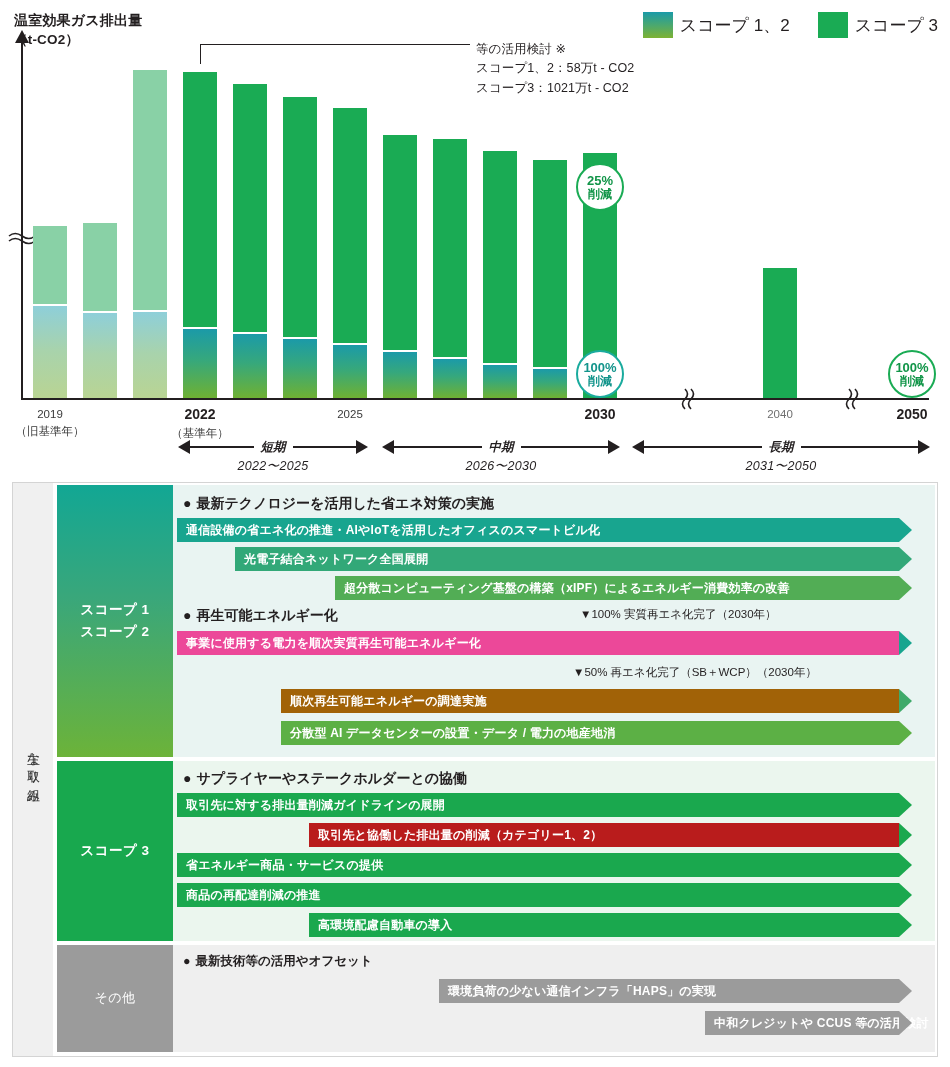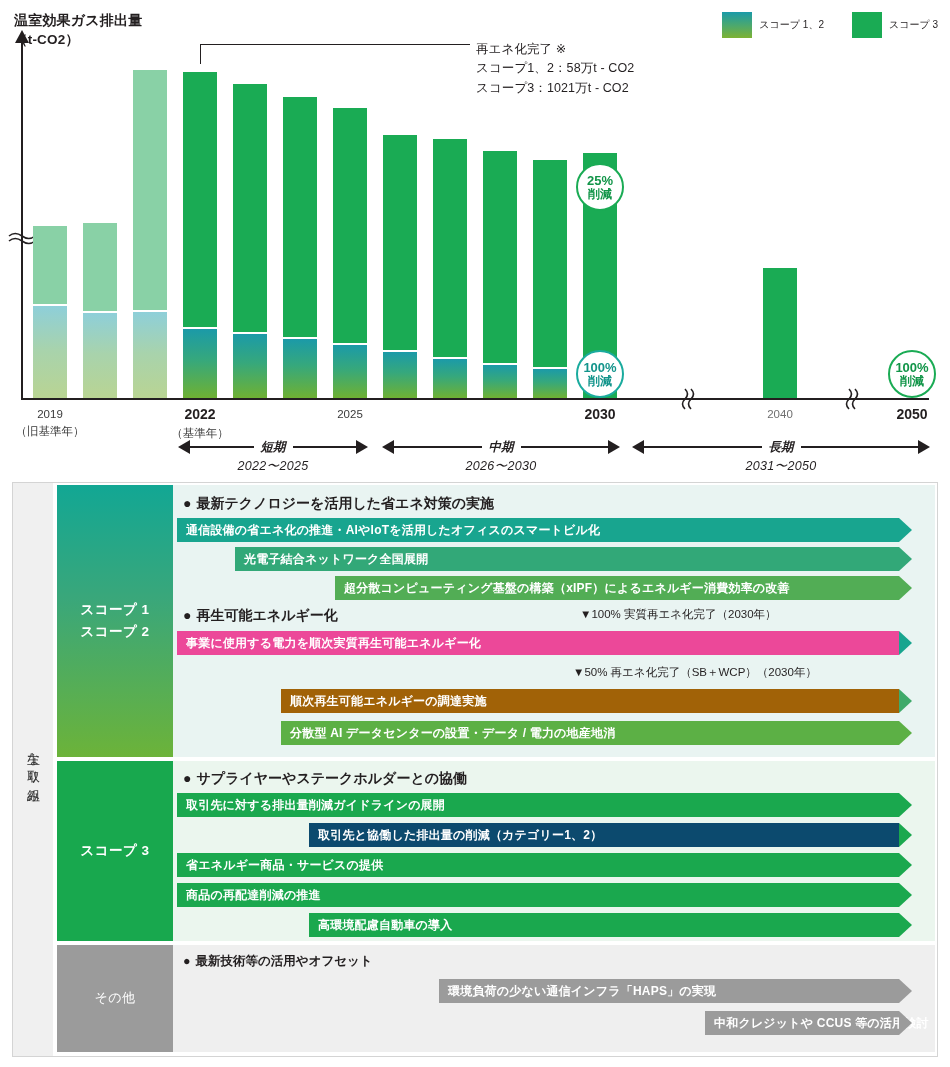--- a/index.html
+++ b/index.html
@@ -42,21 +42,21 @@
   .callout-line-h { position: absolute; background: #231f20; height: 1px; }
   .callout-line-v { position: absolute; background: #231f20; width: 1px; }
   .callout-text { position: absolute; left: 476px; top: 40px; font-size: 12.5px; line-height: 1.55; letter-spacing: .1px; }
 
   
   .legend { position: absolute; right: 12px; top: 12px; display: flex; align-items: center; gap: 8px; }
   .legend-item { display: flex; align-items: center; gap: 7px; }
   .legend-sw { width: 30px; height: 26px; }
   .legend-sw.s12 { background: linear-gradient(to bottom,#1b9aa8 0%, #4aa870 50%, #7db233 100%); }
   .legend-sw.s3 { background: #1aab54; }
-  .legend-label { font-size: 10px; }
+  .legend-label { font-size: 17px; }
 
   
   .badge { position: absolute; width: 48px; height: 48px; border-radius: 50%;
            background: #ffffff; display: flex; flex-direction: column; align-items: center; justify-content: center;
            font-weight: bold; line-height: 1.05; }
   .badge .pct { font-size: 13px; }
   .badge .sub { font-size: 12px; }
   .badge.teal { border: 2px solid #1aab9e; color: #12948b; }
   .badge.green { border: 2px solid #1aab54; color: #119548; }
 
@@ -223,21 +223,21 @@
       </div>
 
       <div class="bar" data-name="bar-2040" style="left:763px; height:130px;">
         <div class="seg seg-s3" data-name="bar-segment-scope3" style="top:0; height:130px;"></div>
       </div>
     </div>
 
     <div class="callout-line-v" data-name="callout-leader-vertical" style="left:200px; top:44px; height:20px;"></div>
     <div class="callout-line-h" data-name="callout-leader-horizontal" style="left:200px; top:44px; width:270px;"></div>
     <div class="callout-text" data-name="baseline-callout">
-      <div data-name="baseline-callout-line1">再エネ化完了 ※</div>
+      <div data-name="baseline-callout-line1">等の活用検討 ※</div>
       <div data-name="baseline-callout-line2">スコープ1、2：58万t - CO2</div>
       <div data-name="baseline-callout-line3">スコープ3：1021万t - CO2</div>
     </div>
 
     <div class="badge green" data-name="badge-2030-scope3-reduction" style="left:576px; top:163px;">
       <div class="pct" data-name="badge-percent">25%</div>
       <div class="sub" data-name="badge-sublabel">削減</div>
     </div>
     <div class="badge teal" data-name="badge-2030-scope12-reduction" style="left:576px; top:350px;">
       <div class="pct" data-name="badge-percent">100%</div>
@@ -367,21 +367,21 @@
 
         <div class="heading" data-name="group-heading-supplier" style="left:10px; top:9px;">
           <span class="dot" data-name="bullet-icon">●</span><span data-name="group-heading-text">サプライヤーやステークホルダーとの協働</span>
         </div>
 
         <div class="arrow-bar" data-name="initiative-bar-supplier-guideline" style="left:4px; top:32px; width:722px; background:#1aa84e;">
           <span data-name="initiative-bar-label">取引先に対する排出量削減ガイドラインの展開</span>
           <style>[data-name="initiative-bar-supplier-guideline"]::after{border-left:13px solid #1aa84e;}</style>
         </div>
 
-        <div class="arrow-bar" data-name="initiative-bar-supplier-collab" style="left:136px; top:62px; width:590px; background:#0c4a6e;">
+        <div class="arrow-bar" data-name="initiative-bar-supplier-collab" style="left:136px; top:62px; width:590px; background:#b91c1c;">
           <span data-name="initiative-bar-label">取引先と協働した排出量の削減（カテゴリー1、2）</span>
           <style>[data-name="initiative-bar-supplier-collab"]::after{border-left:13px solid #1aa84e;}</style>
         </div>
 
         <div class="arrow-bar" data-name="initiative-bar-energy-products" style="left:4px; top:92px; width:722px; background:#1aa84e;">
           <span data-name="initiative-bar-label">省エネルギー商品・サービスの提供</span>
           <style>[data-name="initiative-bar-energy-products"]::after{border-left:13px solid #1aa84e;}</style>
         </div>
 
         <div class="arrow-bar" data-name="initiative-bar-redelivery" style="left:4px; top:122px; width:722px; background:#1aa84e;">

